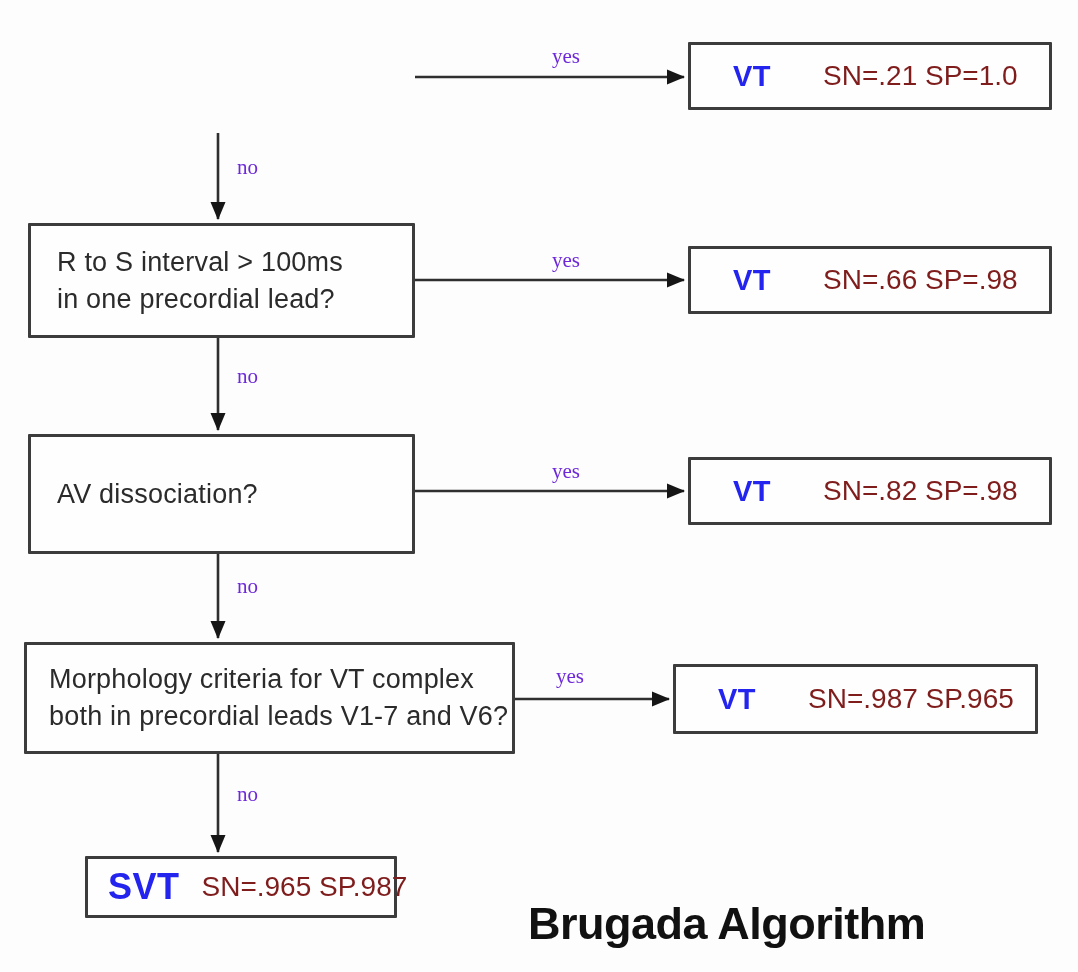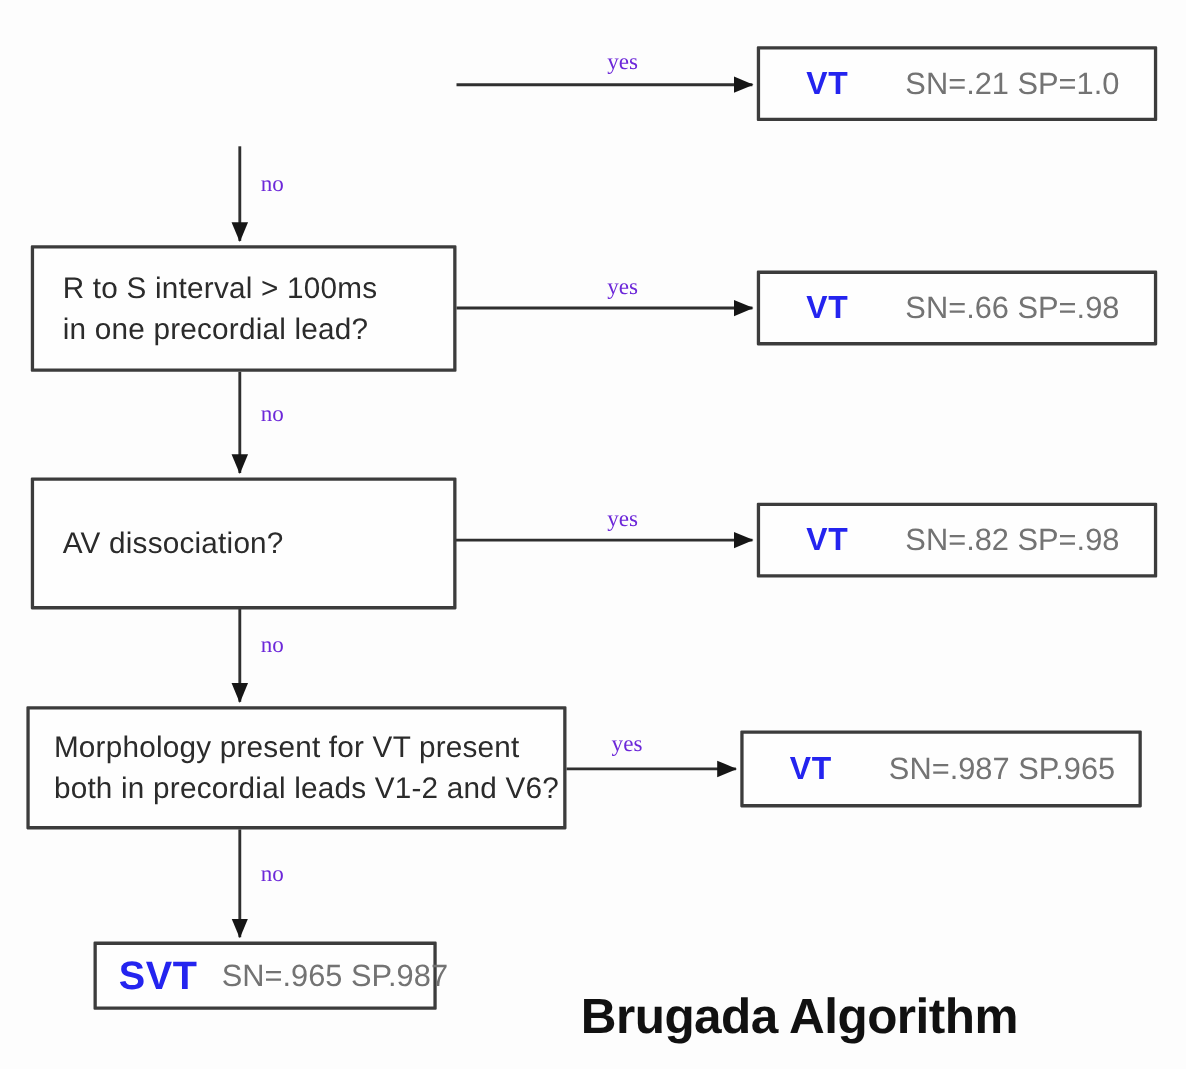--- a/index.html
+++ b/index.html
@@ -42,21 +42,21 @@
   .r2 { top: 246px; }
   .r3 { top: 457px; }
   .r4 { left: 673px; top: 664px; width: 365px; height: 70px; }
   .dx {
     color: #2424ef;
     font-weight: bold;
     font-size: 29px;
     letter-spacing: 0.5px;
   }
   .stats {
-    color: #737373;
+    color: #7f1d1d;
     font-size: 28px;
     margin-left: 52px;
     white-space: nowrap;
   }
 
   
   .svt { left: 85px; top: 856px; width: 312px; height: 62px; padding-left: 20px; }
   .svt .stats { margin-left: 22px; }
   .svt .dx { font-size: 36px; }
 
@@ -119,22 +119,22 @@
   </div>
 
   <div class="box q q3">
     <div class="qtext">
       <span class="line">AV dissociation?</span>
     </div>
   </div>
 
   <div class="box q q4">
     <div class="qtext">
-      <span class="line">Morphology present for VT present</span>
-      <span class="line">both in precordial leads V1-2 and V6?</span>
+      <span class="line">Morphology criteria for VT complex</span>
+      <span class="line">both in precordial leads V1-7 and V6?</span>
     </div>
   </div>
 
   <div class="box r r1">
     <span class="dx">VT</span>
     <span class="stats">SN=.21 SP=1.0</span>
   </div>
 
   <div class="box r r2">
     <span class="dx">VT</span>

